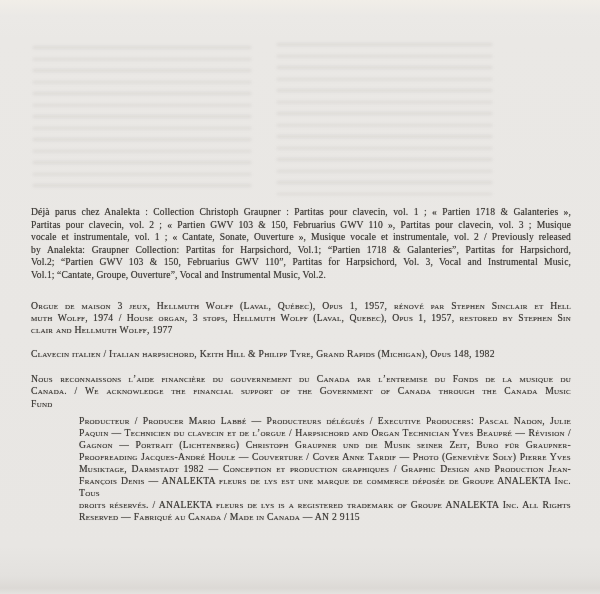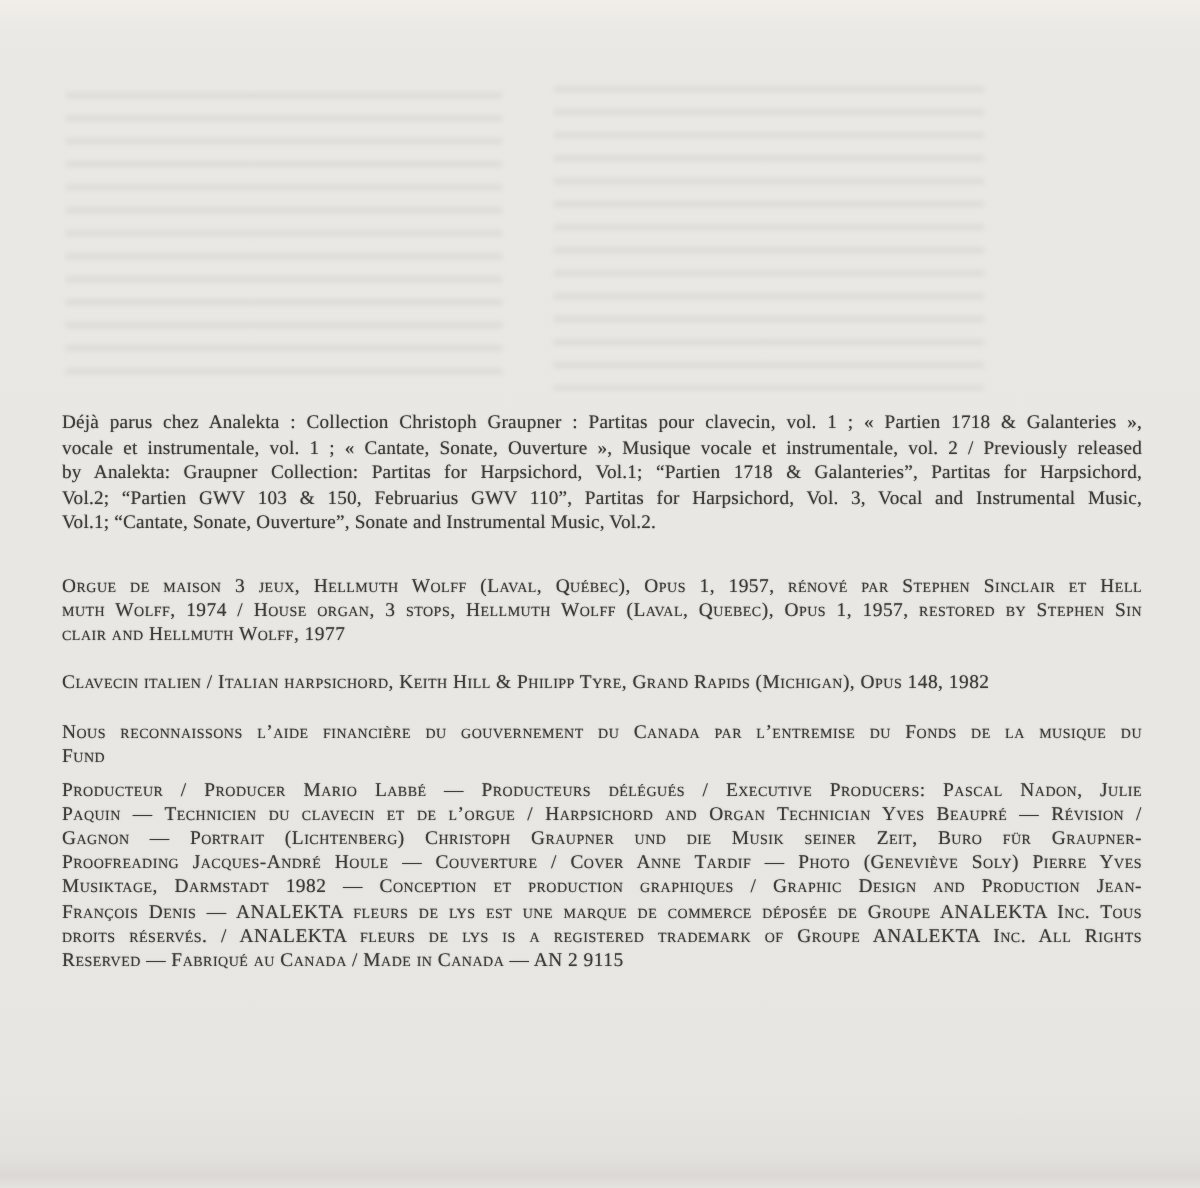--- a/index.html
+++ b/index.html
@@ -56,56 +56,58 @@
     font-size: 9.7px;
     line-height: 12.1px;
     letter-spacing: 0.25px;
   }
   
   .para.serif            { margin-bottom: 19px; }
   .para.caps             { margin-bottom: 13px; }
   .para.caps.organ       { margin-bottom: 12px; }
   .para.caps.harpsichord { margin-bottom: 13px; }
   .para.caps.funding     { margin-bottom: 5px;  }
-  .para.caps.credits     { margin-bottom: 0; }
+  .para.caps.credits     { margin-bottom: 0; margin-left: 48px; }
 
   .line {
     text-align: justify;
     text-align-last: justify;
     white-space: normal;
   }
   .line.last { text-align-last: left; }
 </style>
 </head>
 <body>
 
 <div class="page">
   <div class="showthrough left"></div>
   <div class="showthrough right"></div>
 
   <div class="notes">
     <div class="para serif">
         <div class="line">Déjà parus chez Analekta : Collection Christoph Graupner : Partitas pour clavecin, vol. 1 ; « Partien 1718 &amp; Galanteries »,</div>
+        <div class="line">Partitas pour clavecin, vol. 2 ; « Partien GWV 103 &amp; 150, Februarius GWV 110 », Partitas pour clavecin, vol. 3 ; Musique</div>
         <div class="line">vocale et instrumentale, vol. 1 ; « Cantate, Sonate, Ouverture », Musique vocale et instrumentale, vol. 2 / Previously released</div>
         <div class="line">by Analekta: Graupner Collection: Partitas for Harpsichord, Vol.1; “Partien 1718 &amp; Galanteries”, Partitas for Harpsichord,</div>
         <div class="line">Vol.2; “Partien GWV 103 &amp; 150, Februarius GWV 110”, Partitas for Harpsichord, Vol. 3, Vocal and Instrumental Music,</div>
-        <div class="line last">Vol.1; “Cantate, Sonate, Ouverture”, Sonate and Instrumental Music, Vol.2.</div>
+        <div class="line last">Vol.1; “Cantate, Groupe, Ouverture”, Vocal and Instrumental Music, Vol.2.</div>
       </div>
     <div class="para caps">
       </div>
     <div class="para caps organ">
         <div class="line">Orgue de maison 3 jeux, Hellmuth Wolff (Laval, Québec), Opus 1, 1957, rénové par Stephen Sinclair et Hell</div>
         <div class="line">muth Wolff, 1974 / House organ, 3 stops, Hellmuth Wolff (Laval, Quebec), Opus 1, 1957, restored by Stephen Sin</div>
         <div class="line last">clair and Hellmuth Wolff, 1977</div>
       </div>
     <div class="para caps harpsichord">
         <div class="line last">Clavecin italien / Italian harpsichord, Keith Hill &amp; Philipp Tyre, Grand Rapids (Michigan), Opus 148, 1982</div>
       </div>
     <div class="para caps funding">
         <div class="line">Nous reconnaissons l’aide financière du gouvernement du Canada par l’entremise du Fonds de la musique du</div>
+        <div class="line">Canada. / We acknowledge the financial support of the Government of Canada through the Canada Music</div>
         <div class="line last">Fund</div>
       </div>
     <div class="para caps credits">
         <div class="line">Producteur / Producer  Mario Labbé — Producteurs délégués / Executive Producers: Pascal Nadon, Julie</div>
         <div class="line">Paquin — Technicien du clavecin et de l’orgue / Harpsichord and Organ Technician  Yves Beaupré — Révision /</div>
         <div class="line">Gagnon — Portrait (Lichtenberg)  Christoph Graupner und die Musik seiner Zeit, Buro für Graupner-</div>
         <div class="line">Proofreading  Jacques-André Houle — Couverture / Cover  Anne Tardif — Photo (Geneviève Soly)  Pierre Yves</div>
         <div class="line">Musiktage, Darmstadt 1982 — Conception et production graphiques / Graphic Design and Production  Jean-</div>
         <div class="line">François Denis — ANALEKTA fleurs de lys est une marque de commerce déposée de Groupe ANALEKTA Inc. Tous</div>
         <div class="line">droits réservés. / ANALEKTA fleurs de lys is a registered trademark of Groupe ANALEKTA Inc. All Rights</div>

